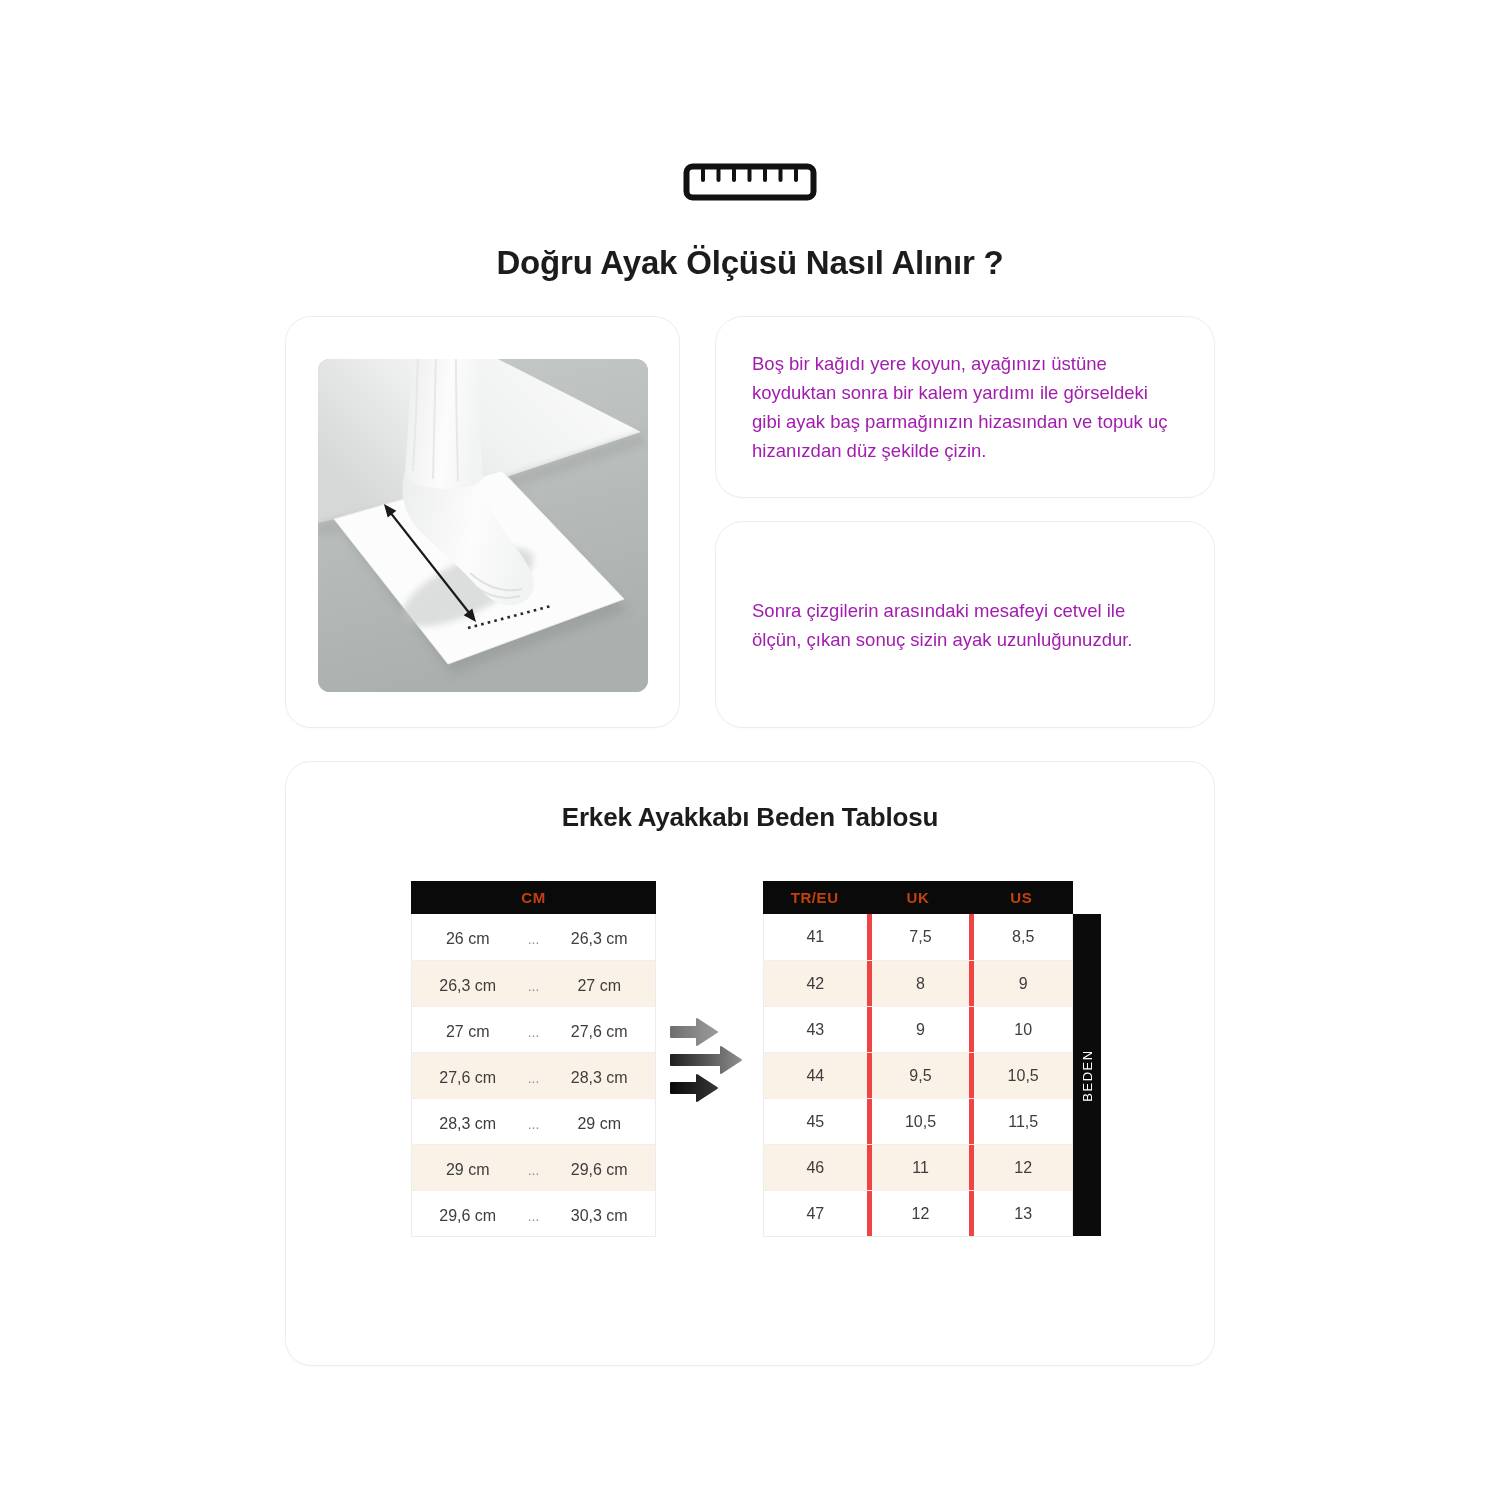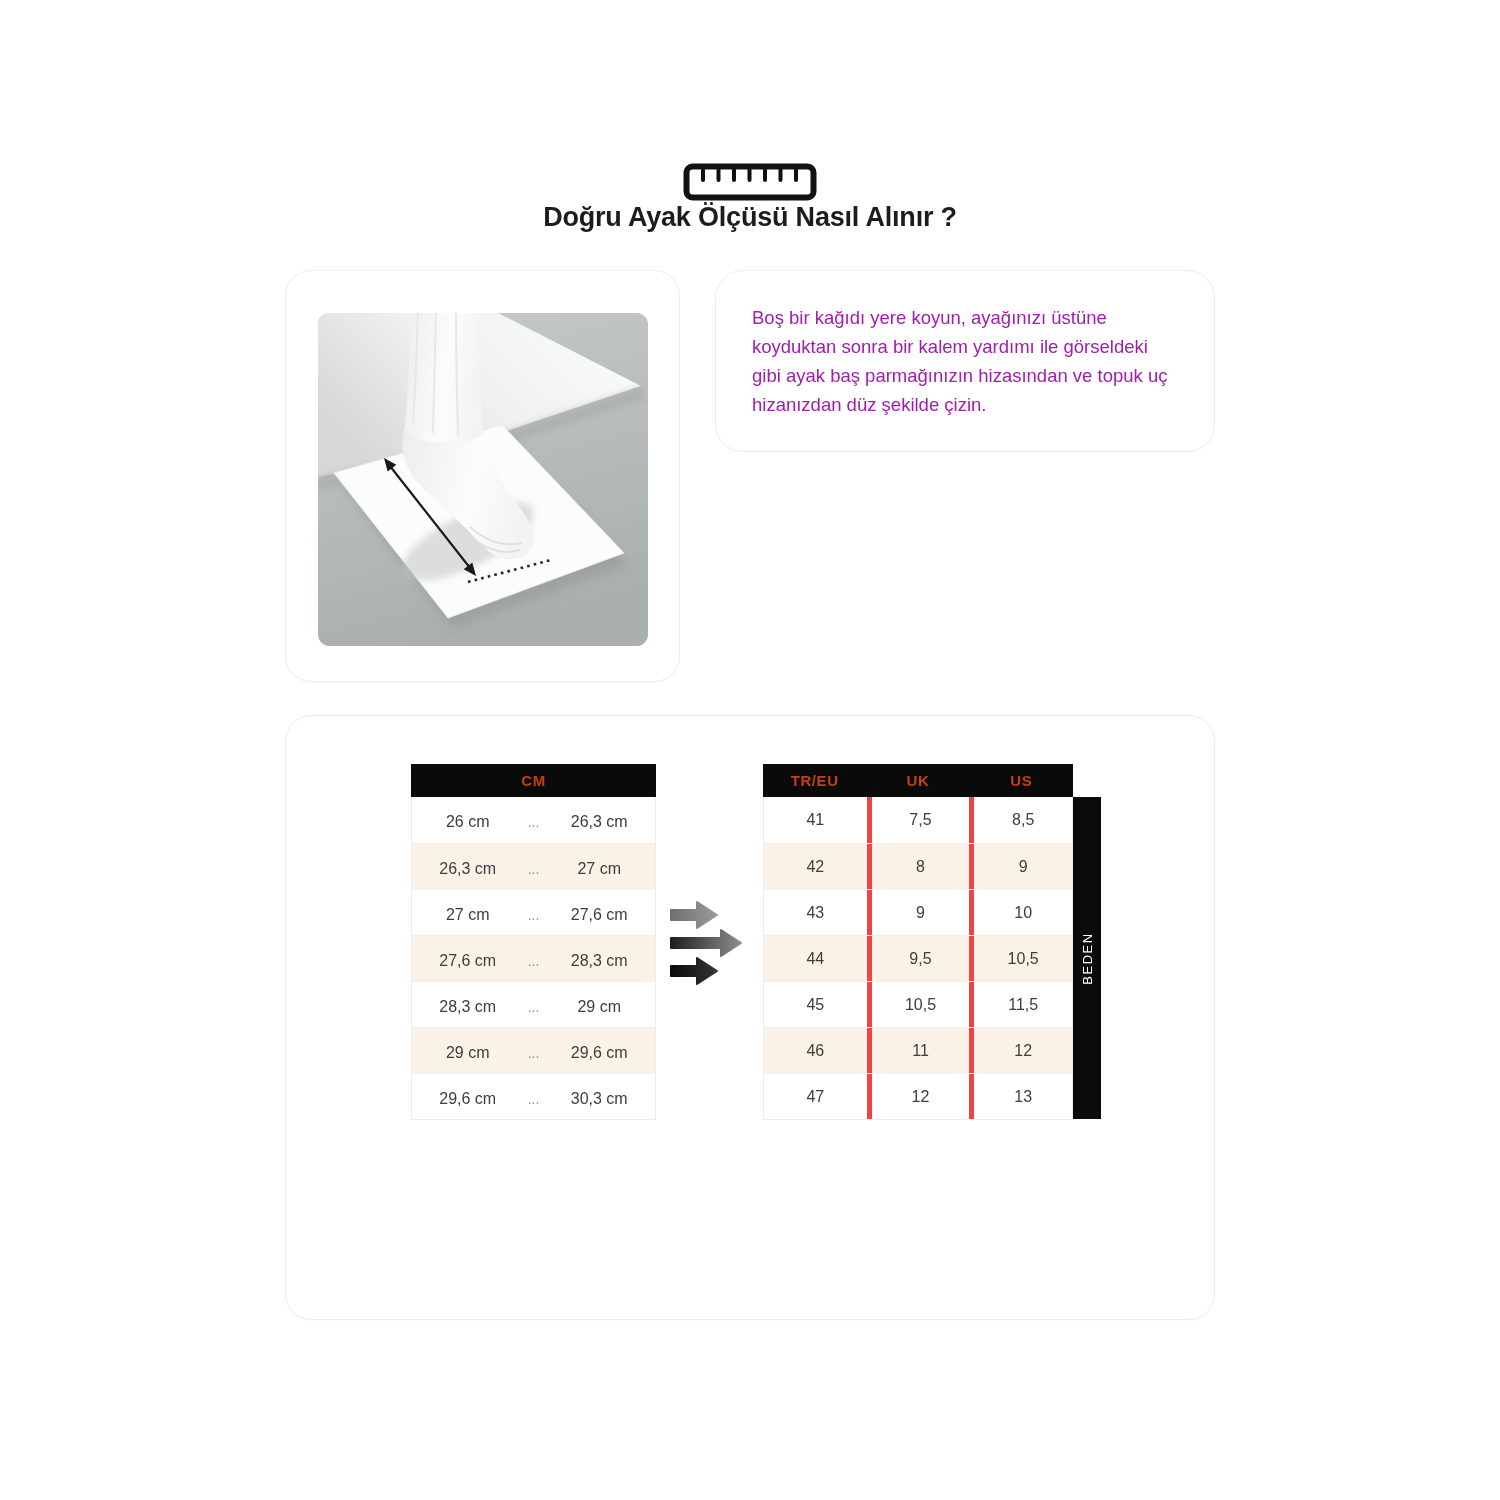--- a/index.html
+++ b/index.html
@@ -3,21 +3,21 @@
 <meta charset="utf-8">
 <style>
   * { margin:0; padding:0; box-sizing:border-box; }
   html,body { background:#ffffff; }
   body { width:1500px; height:1500px; font-family:"Liberation Sans", sans-serif; overflow:hidden; }
   .page { width:1500px; height:1500px; position:relative; }
   .content { width:930px; margin:0 auto; padding-top:163px; }
 
   .hero { display:flex; flex-direction:column; align-items:center; }
   .ruler-svg { width:134px; height:38px; display:block; }
-  .page-title { font-size:27px; line-height:32px; font-weight:bold; color:#1c1c1c; letter-spacing:-0.2px; text-align:center; }
+  .page-title { margin-top:46px; font-size:33px; line-height:32px; font-weight:bold; color:#1c1c1c; letter-spacing:-0.2px; text-align:center; }
 
   .card { background:#fff; border:1.5px solid #ededed; border-radius:26px; box-shadow:0 1px 3px rgba(0,0,0,0.02); }
 
   .guide-grid { display:grid; grid-template-columns:395px 500px; column-gap:35px; margin-top:37px; }
   .photo-card { height:412px; padding:42px 32px 0 32px; }
   .photo-frame { width:330px; height:333px; border-radius:12px; overflow:hidden; background:#b5b9b8; }
   .photo-frame svg { display:block; width:330px; height:333px; }
 
   .instruction-col { display:flex; flex-direction:column; gap:23px; }
   .instruction-card { border-radius:28px; padding:10px 36px; color:#a21caf; font-size:18.5px; line-height:29px; display:flex; align-items:center; }
@@ -119,25 +119,29 @@
             </g>
             <path d="M150,269 L233,247" stroke="#262626" stroke-width="2.6" stroke-dasharray="2.6 4.2" fill="none"></path>
           </svg>
         </div>
       </div>
 
       <div class="instruction-col">
         <div class="card instruction-card card-step1">
           <p>Boş bir kağıdı yere koyun, ayağınızı üstüne koyduktan sonra bir kalem yardımı ile görseldeki gibi ayak baş parmağınızın hizasından ve topuk uç hizanızdan düz şekilde çizin.</p>
         </div>
+        <div class="card instruction-card card-step2">
+          <p>Sonra çizgilerin arasındaki mesafeyi cetvel ile ölçün, çıkan sonuç sizin ayak uzunluğunuzdur.</p>
+        </div>
       </div>
 
     </div>
 
     <div class="card size-card">
+      <h2 class="section-title">Erkek Ayakkabı Beden Tablosu</h2>
 
       <div class="tables">
 
         <div class="cm-table">
           <div class="thead">CM</div>
           <div class="tbody">
             <div class="trow">
                 <span class="cell">26 cm</span>
                 <span class="cell dots">...</span>
                 <span class="cell">26,3 cm</span>

